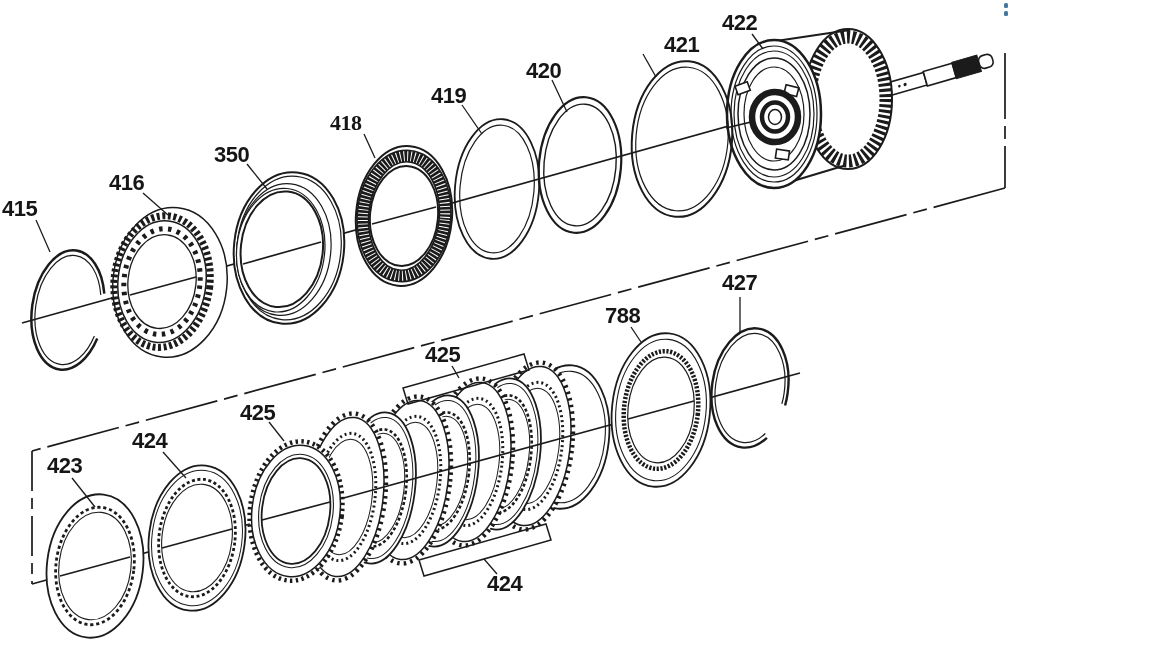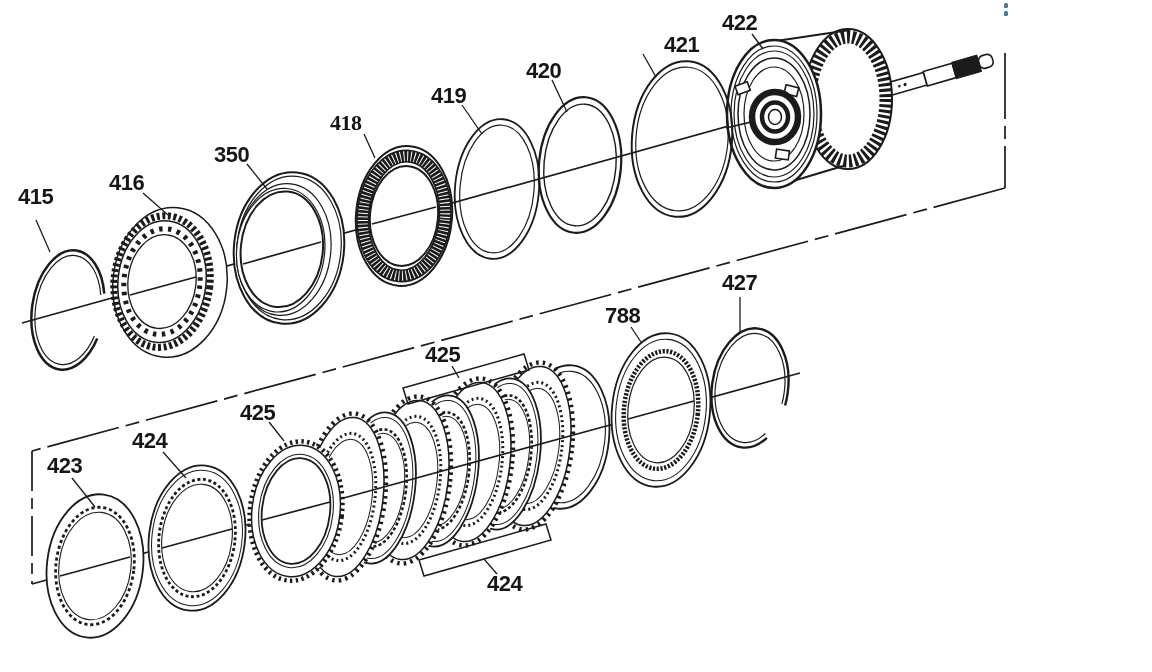--- a/index.html
+++ b/index.html
@@ -221,21 +221,21 @@
       <line x1="740" y1="297" x2="740" y2="333"></line>
     </g>
 
     <g stroke="none">
       <rect x="1004" y="3" width="4" height="5" rx="1.5" fill="#41789e"></rect>
       <rect x="1004" y="11" width="4" height="5" rx="1.5" fill="#41789e"></rect>
     </g>
   </g>
 </svg>
 
-<div class="callout" style="left:2px;top:186px;margin-left:16px;">415</div>
+<div class="callout" style="left:2px;top:198px;">415</div>
 <div class="callout" style="left:109px;top:172px;">416</div>
 <div class="callout" style="left:214px;top:144px;">350</div>
 <div class="callout" style="left:330px;top:112px;font-family:Liberation Serif, serif;">418</div>
 <div class="callout" style="left:431px;top:85px;">419</div>
 <div class="callout" style="left:526px;top:60px;">420</div>
 <div class="callout" style="left:619px;top:34px;margin-left:45px;">421</div>
 <div class="callout" style="left:722px;top:12px;">422</div>
 <div class="callout" style="left:47px;top:455px;text-align:right;">423</div>
 <div class="callout" style="left:132px;top:430px;">424</div>
 <div class="callout" style="left:240px;top:402px;">425</div>

